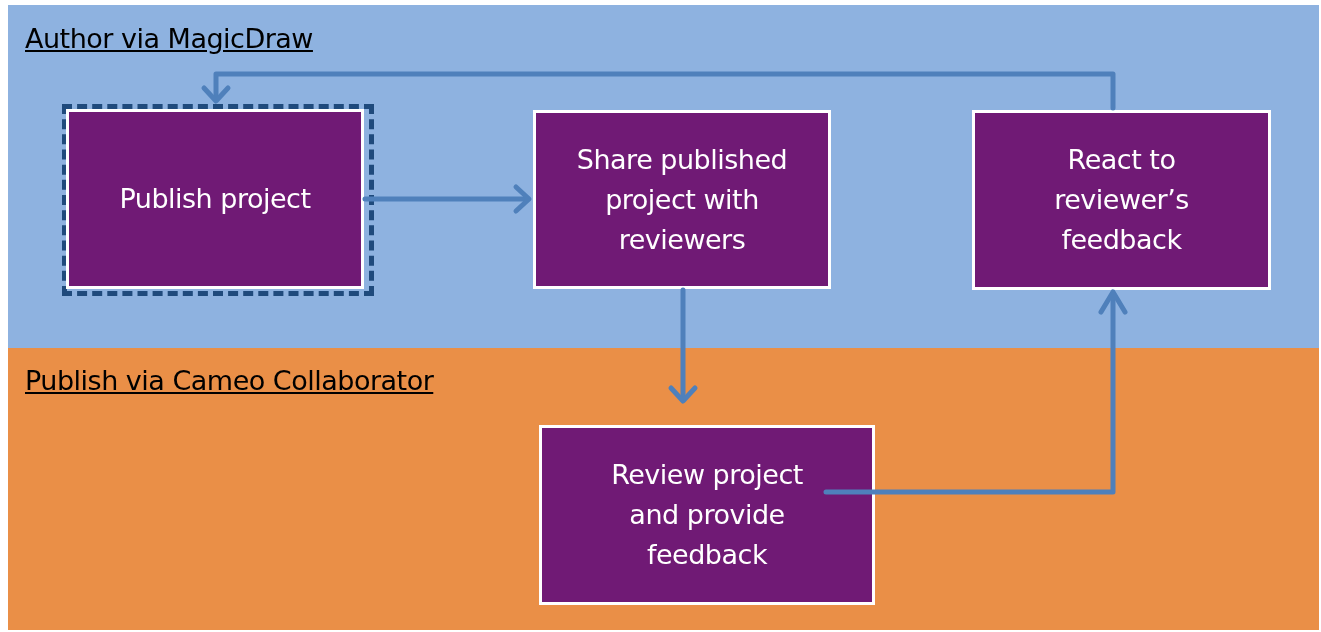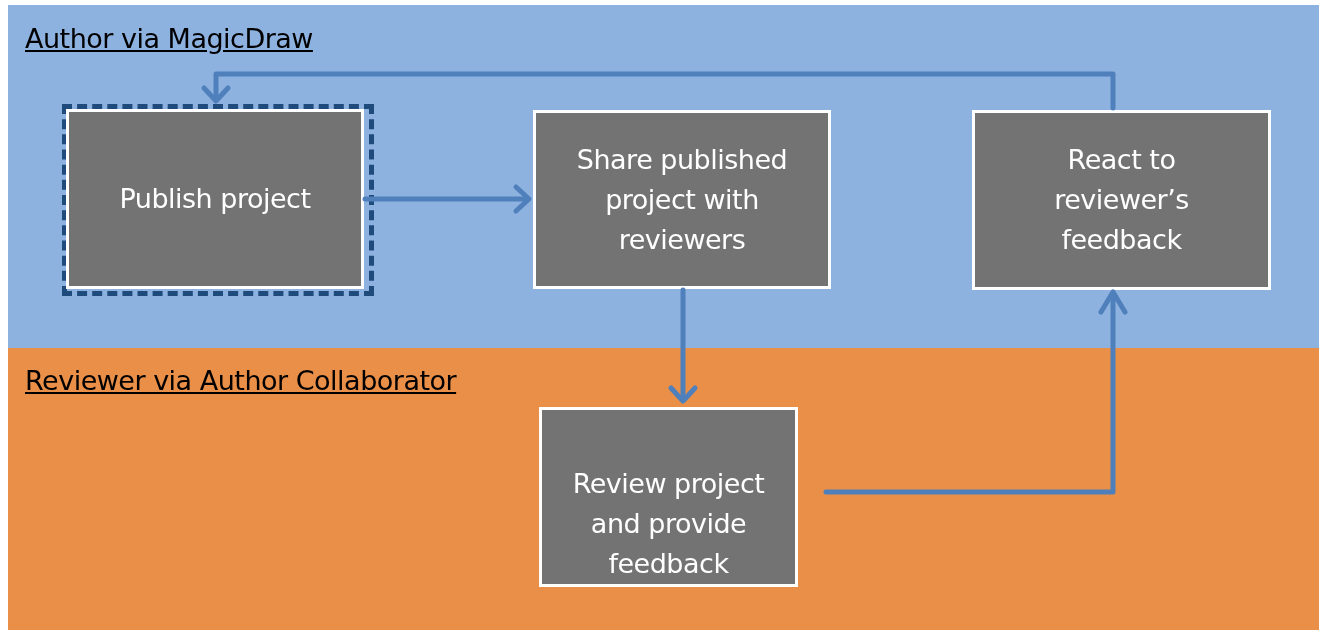--- a/index.html
+++ b/index.html
@@ -3,51 +3,51 @@
   <meta charset="utf-8">
   <style>
     html, body { margin: 0; padding: 0; background: #ffffff; }
     body { width: 1321px; height: 632px; position: relative; overflow: hidden; font-family: "Liberation Sans", sans-serif; }
     .lane { position: absolute; left: 8px; width: 1311px; }
     .lane-author { top: 5px; height: 343px; background: #8eb2e0; }
     .lane-reviewer { top: 348px; height: 282px; background: #ea8f47; }
     .lane-label { position: absolute; left: 17px; font-size: 27px; color: #000; font-family: "DejaVu Sans", sans-serif; letter-spacing: -0.5px; text-decoration: underline; }
     .lane-author .lane-label { top: 18px; }
     .lane-reviewer .lane-label { top: 17px; }
-    .box { position: absolute; background: #737373; border: 3px solid #ffffff; box-sizing: border-box; color: #fff; display: flex; align-items: center; justify-content: center; text-align: center; font-family: "DejaVu Sans", sans-serif; font-size: 27px; line-height: 40px; letter-spacing: -0.5px; }
+    .box { position: absolute; background: #701a75; border: 3px solid #ffffff; box-sizing: border-box; color: #fff; display: flex; align-items: center; justify-content: center; text-align: center; font-family: "DejaVu Sans", sans-serif; font-size: 27px; line-height: 40px; letter-spacing: -0.5px; }
     .box span { white-space: pre-line; }
     .dashed { position: absolute; left: 62px; top: 104px; width: 312px; height: 192px; border: 5px dashed #1f4a7c; box-sizing: border-box; }
     svg.arrows { position: absolute; left: 0; top: 0; width: 1321px; height: 632px; pointer-events: none; }
   </style>
 </head>
 <body>
 
 <div class="lane lane-author">
   <div class="lane-label">Author via MagicDraw</div>
 </div>
 <div class="lane lane-reviewer">
-  <div class="lane-label">Reviewer via Author Collaborator</div>
+  <div class="lane-label">Publish via Cameo Collaborator</div>
 </div>
 
 <div class="dashed"></div>
 
 <div class="box" style="left:66px; top:109px; width:298px; height:180px;">
   <span>Publish project</span>
 </div>
 <div class="box" style="left:533px; top:110px; width:298px; height:179px;">
   <span>Share published
 project with
 reviewers</span>
 </div>
 <div class="box" style="left:964px; top:110px; width:299px; height:180px;margin-left:8px;">
   <span>React to
 reviewer’s
 feedback</span>
 </div>
-<div class="box" style="left:539px; top:407px; width:259px; height:180px;align-items:flex-end;">
+<div class="box" style="left:539px; top:425px; width:336px; height:180px;">
   <span>Review project
 and provide
 feedback</span>
 </div>
 
 <svg class="arrows" viewBox="0 0 1321 632">
   <g fill="none" stroke="#4f80bb" stroke-width="5" stroke-linecap="round" stroke-linejoin="round">
     <path d="M365 199 H528"></path>
     <path d="M516 187 L529 199 L516 211"></path>
     <path d="M683 290 V400"></path>

